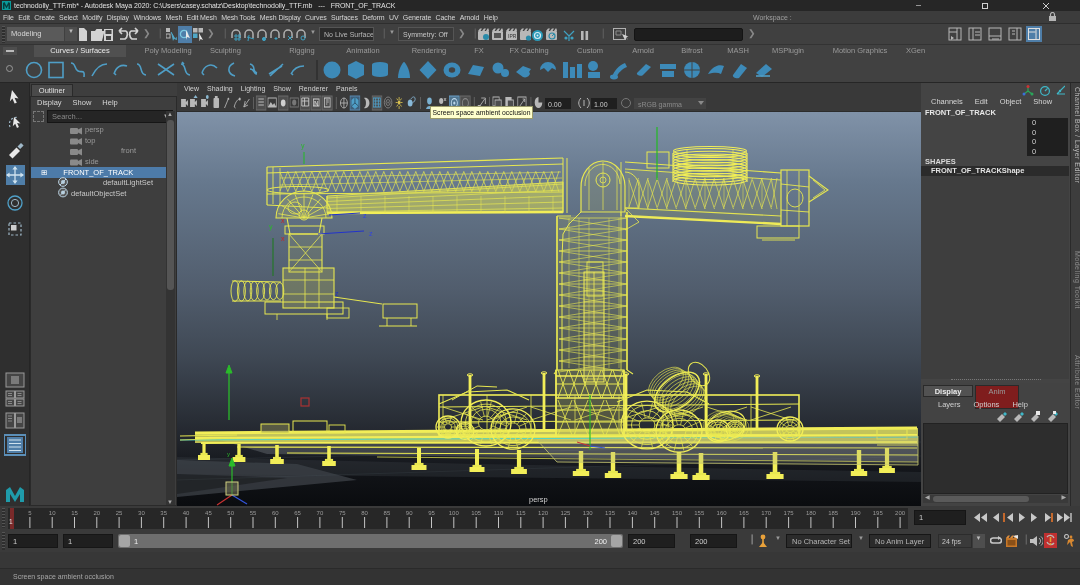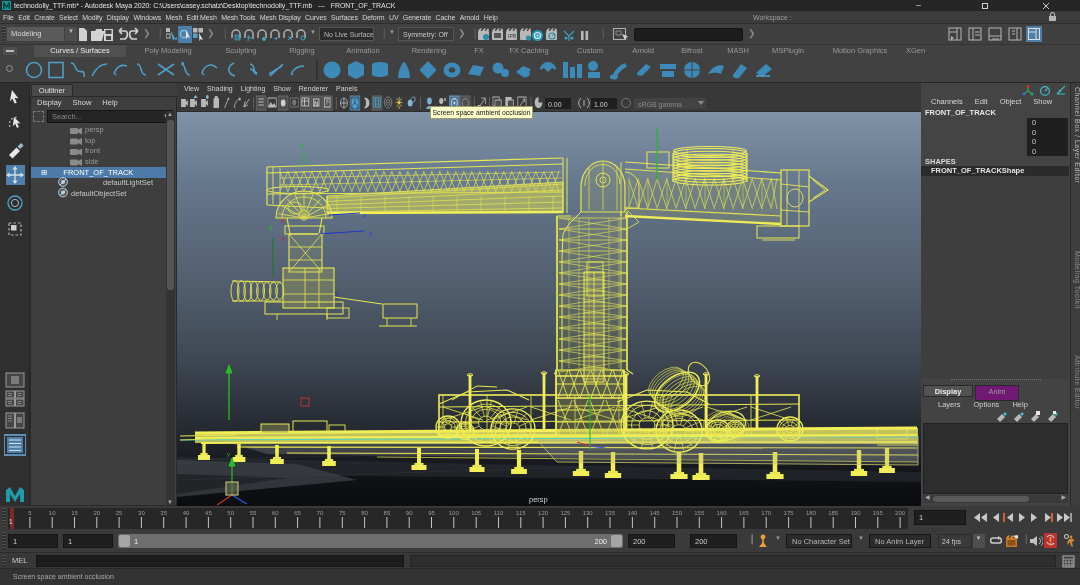--- a/index.html
+++ b/index.html
@@ -194,21 +194,21 @@
       </svg>
 </div>
 <div class="abs" id="shelf">
   <div class="abs" style="left:3px;top:2px;width:14px;height:8px;background:#4e4e4e;">
         <div class="abs" style="left:3px;top:3px;width:8px;height:2px;background:#bbb"></div>
       </div>
   <div class="abs" style="left:6px;top:20px;width:7px;height:7px;border:1px solid #999;border-radius:50%;"></div>
   <div class="abs" id="shelftabs">
     <span class="abs" style="left:14px;top:0;width:92px;height:12px;background:#505050;color:#e8e8e8;text-align:center;line-height:12px;">Curves / Surfaces</span>
     <span class="abs" style="left:110px;top:0;width:76px;text-align:center;line-height:12px;">Poly Modeling</span>
-    <span class="abs" style="left:190px;top:0;width:62px;text-align:center;line-height:12px;">Sculpting</span>
+    <span class="abs" style="left:190px;top:0;width:62px;line-height:12px;">Sculpting</span>
     <span class="abs" style="left:256px;top:0;width:52px;text-align:center;line-height:12px;">Rigging</span>
     <span class="abs" style="left:312px;top:0;width:62px;text-align:center;line-height:12px;">Animation</span>
     <span class="abs" style="left:378px;top:0;width:62px;text-align:center;line-height:12px;">Rendering</span>
     <span class="abs" style="left:444px;top:0;width:30px;text-align:center;line-height:12px;">FX</span>
     <span class="abs" style="left:478px;top:0;width:62px;text-align:center;line-height:12px;">FX Caching</span>
     <span class="abs" style="left:544px;top:0;width:52px;text-align:center;line-height:12px;">Custom</span>
     <span class="abs" style="left:600px;top:0;width:46px;text-align:center;line-height:12px;">Arnold</span>
     <span class="abs" style="left:650px;top:0;width:44px;text-align:center;line-height:12px;">Bifrost</span>
     <span class="abs" style="left:698px;top:0;width:40px;text-align:center;line-height:12px;">MASH</span>
     <span class="abs" style="left:742px;top:0;width:52px;text-align:center;line-height:12px;">MSPlugin</span>
@@ -317,21 +317,21 @@
   <div class="abs" id="outliner">
     <div class="abs" style="left:1px;top:1px;width:42px;height:12px;background:#4a4a4a;border:1px solid #2a2a2a;border-bottom:none;color:#e0e0e0;font-size:7.5px;line-height:11px;text-align:center;">Outliner</div>
     <div class="abs" style="left:0;top:13px;width:147px;height:410px;background:#3e3e3e;border:1px solid #2a2a2a;">
       <div style="height:12px;color:#d6d6d6;font-size:7.5px;line-height:12px;"><span style="margin-left:6px;margin-right:11px;">Display</span><span style="margin-right:11px;">Show</span><span>Help</span></div>
       <div class="abs" style="left:2px;top:14px;width:11px;height:11px;border:1px solid #777;border-style:dashed;"></div>
       <div class="abs field" style="left:16px;top:13px;width:126px;height:13px;line-height:12px;background:#252525;"><span style="margin-left:4px;color:#888;">Search...</span><span class="abs" style="right:3px;top:-1px;color:#aaa;font-size:6px;">▼</span></div>
 
       <div class="abs" style="left:0;top:28px;width:137px;height:380px;font-size:7.5px;color:#9a9a9a;">
         <div style="height:10.5px;line-height:10.5px;"><span style="margin-left:54px;">persp</span></div>
         <div style="height:10.5px;line-height:10.5px;"><span style="margin-left:54px;">top</span></div>
-        <div style="height:10.5px;line-height:10.5px;"><span style="margin-left:54px;">front</span></div>
+        <div style="height:10.5px;line-height:10.5px;padding-left:36px;"><span style="margin-left:54px;">front</span></div>
         <div style="height:10.5px;line-height:10.5px;"><span style="margin-left:54px;">side</span></div>
         <div style="height:11px;line-height:11px;background:#4d7ba9;color:#fff;"><span style="margin-left:10px;">⊞</span><span style="margin-left:16px;">FRONT_OF_TRACK</span></div>
         <div style="height:10.5px;line-height:10.5px;color:#c8c8c8;"><span style="margin-left:40px;padding-left:32px;">defaultLightSet</span></div>
         <div style="height:10.5px;line-height:10.5px;color:#c8c8c8;"><span style="margin-left:40px;">defaultObjectSet</span></div>
       </div>
       <svg class="abs" style="left:38px;top:29px" width="14" height="44" viewBox="0 0 14 44">
         <g fill="#8a8a8a">
               <rect x="1" y="2" width="8" height="6" rx="1"></rect>
               <path d="M9 3.5l4-2v7l-4-2z"></path>
             </g>
@@ -1169,21 +1169,21 @@
           <div style="height:9.5px;line-height:9.5px;padding-left:5px;">0</div>
           <div style="height:9.5px;line-height:9.5px;padding-left:5px;">0</div>
     </div>
     <div class="abs" style="left:4px;top:74px;color:#d8d8d8;font-size:7.5px;font-weight:bold;">SHAPES</div>
     <div class="abs" style="left:0;top:83px;width:148px;height:10px;background:#2b2b2b;color:#e4e4e4;font-size:7.5px;line-height:10px;"><span style="margin-left:10px;font-weight:bold;">FRONT_OF_TRACKShape</span></div>
     <div class="abs" style="left:0;top:93px;width:148px;height:203px;background:#3e3e3e;"></div>
     <div class="abs" style="left:30px;top:296px;width:90px;height:3px;border-top:1px dotted #777;"></div>
 
     <div class="abs" style="left:0;top:300px;width:149px;height:123px;background:#434343;">
       <div class="abs" style="left:2px;top:2px;width:50px;height:12px;background:#525252;border:1px solid #2a2a2a;color:#ececec;font-size:7.5px;font-weight:bold;line-height:11px;text-align:center;">Display</div>
-      <div class="abs" style="left:54px;top:2px;width:44px;height:16px;background:#701a75;border:1px solid #2a2a2a;color:#9a9a9a;font-size:7.5px;line-height:11px;text-align:center;">Anim</div>
+      <div class="abs" style="left:54px;top:2px;width:44px;height:24px;background:#7f1d1d;border:1px solid #2a2a2a;color:#9a9a9a;font-size:7.5px;line-height:11px;text-align:center;">Anim</div>
       <div class="abs" style="left:0;top:16px;width:149px;height:11px;color:#d0d0d0;font-size:7.5px;line-height:11px;"><span style="margin-left:17px;margin-right:13px;">Layers</span><span style="margin-right:13px;">Options</span><span>Help</span></div>
       <svg class="abs" style="right:8px;top:28px" width="66" height="11" viewBox="0 0 66 11">
         <g>
               <path d="M1 8l5-5 3 3-5 5z" fill="#b8b8b8"></path>
               <path d="M7 3l2-2 2 2-2 2z" fill="#3fb8c8"></path>
         <g transform="translate(17,0)">
                 <path d="M1 8l5-5 3 3-5 5z" fill="#b8b8b8"></path>
                 <path d="M7 3l2-2 2 2-2 2z" fill="#3fb8c8"></path>
               </g>
         <g transform="translate(34,0)">
@@ -1360,23 +1360,13 @@
         <path d="M2 3a4 4 0 017 1m0 5a4 4 0 01-7-1" fill="none" stroke="#b8b8b8" stroke-width="1.3"></path>
         <path d="M5.5 3v5" stroke="#e8a030" stroke-width="1.6"></path>
         <circle cx="5.5" cy="10" r="1" fill="#e8a030"></circle>
       </svg>
   <svg class="abs" style="left:1063px;top:4px" width="13" height="14" viewBox="0 0 13 14">
         <circle cx="3.5" cy="2.5" r="2" fill="none" stroke="#b8b8b8" stroke-width="1.2"></circle>
         <path d="M7 5c2-1 4 0 4 2l-2 1 1 5-2-1-1-4-3 3 1-5z" fill="#d88830"></path>
         <circle cx="8" cy="3" r="1.4" fill="#d88830"></circle>
       </svg>
   </div>
-<div class="abs" id="melline">
-      <div class="abs" style="left:2px;top:2px;width:3px;height:12px;background:repeating-linear-gradient(#555 0 1px,#2e2e2e 1px 3px);"></div>
-  <span class="abs" style="left:12px;top:3px;color:#c8c8c8;font-size:7.5px;">MEL</span>
-  <div class="abs field" style="left:36px;top:2px;width:368px;height:12px;background:#1d1d1d;"></div>
-  <div class="abs" style="left:410px;top:2px;width:646px;height:12px;background:#2e2e2e;border:1px solid #242424;"></div>
-  <svg class="abs" style="left:1062px;top:2px" width="13" height="13" viewBox="0 0 13 13">
-        <rect x="1" y="1" width="11" height="11" fill="none" stroke="#b0b0b0"></rect>
-        <path d="M1 4h11M4 4v8M1 7h11M1 10h11M7 4v8M10 4v8" stroke="#b0b0b0" stroke-width="0.8"></path>
-      </svg>
-</div>
 <div class="abs" id="helpline"><span style="margin-left:13px">Screen space ambient occlusion</span></div>
 </div>
 </body></html>

